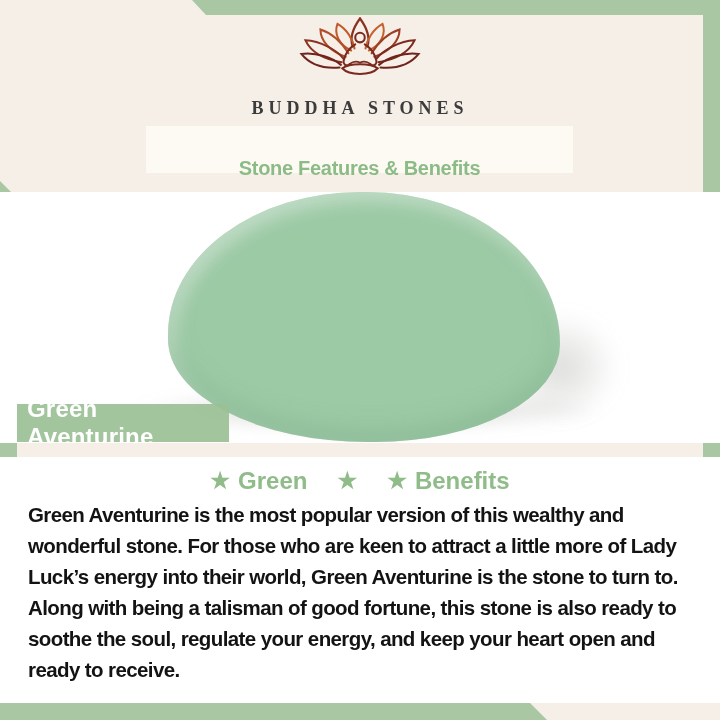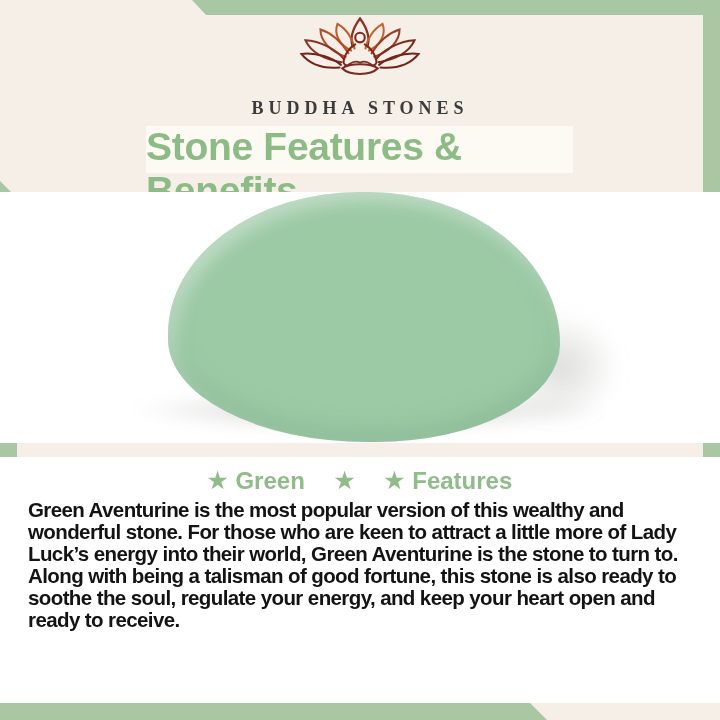--- a/index.html
+++ b/index.html
@@ -15,21 +15,21 @@
   
   .logo-wrap{left:0;top:14px;width:720px;text-align:center;}
   .logo-wrap svg{display:block;margin:0 auto;}
   .brand-name{left:0;top:98px;width:720px;text-align:center;
       font-family:"Liberation Serif",serif;font-size:18px;font-weight:600;
       letter-spacing:5px;color:#3b3b3b;}
 
   
   .title-band{left:146px;top:126px;width:427px;height:47px;background:#fdfaf4;
       display:flex;align-items:center;justify-content:center;}
-  .title-band .title{font-size:39px;font-weight:bold;color:#8cbb86;letter-spacing:-.3px;margin-top:38px;}
+  .title-band .title{font-size:20px;font-weight:bold;color:#8cbb86;letter-spacing:-.3px;margin-top:38px;}
 
   
   .photo-section{left:0;top:192px;width:720px;height:251px;background:#ffffff;overflow:hidden;}
   .stone-shadow{position:absolute;left:128px;top:196px;width:480px;height:44px;
       background:radial-gradient(ellipse at 50% 50%,rgba(110,112,104,.38),rgba(110,112,104,0) 70%);
       filter:blur(7px);}
   .stone-shadow2{position:absolute;left:500px;top:120px;width:120px;height:110px;
       background:radial-gradient(ellipse at 50% 50%,rgba(140,142,132,.30),rgba(140,142,132,0) 70%);
       filter:blur(9px);}
   .stone{position:absolute;left:168px;top:0px;width:392px;height:250px;
@@ -60,21 +60,21 @@
   .stone-label span{font-size:24px;font-weight:bold;color:#ffffff;letter-spacing:.2px;}
 
   
   .text-section{left:0;top:457px;width:720px;height:246px;background:#ffffff;}
   .benefits{position:absolute;left:0;top:10px;width:720px;display:flex;
       justify-content:center;gap:30px;}
   .benefit{display:flex;align-items:center;gap:8px;color:#8fbc88;
       font-size:24px;font-weight:bold;}
   .benefit .star{font-size:22px;line-height:1;}
   .description{position:absolute;left:28px;top:42px;width:666px;
-      font-size:20.5px;font-weight:bold;line-height:22px;color:#131313;
+      font-size:20.5px;font-weight:bold;line-height:31px;color:#131313;
       letter-spacing:-.6px;}
 </style>
 </head>
 <body>
 
 <div class="ribbon top-right"></div>
 <div class="ribbon bottom-left"></div>
 
 <div class="abs logo-wrap">
   <svg width="150" height="84" viewBox="0 0 220 120" fill="none" stroke-linecap="round">
@@ -104,30 +104,33 @@
 <div class="abs brand-name">BUDDHA STONES</div>
 
 <div class="abs title-band">
   <span class="title">Stone Features &amp; Benefits</span>
 </div>
 
 <div class="abs photo-section">
   <div class="stone-shadow"></div>
   <div class="stone-shadow2"></div>
   <div class="stone"></div>
+  <div class="stone-label">
+    <span>Green Aventurine</span>
+  </div>
 </div>
 
 <div class="abs text-section">
   <div class="benefits">
     <div class="benefit">
       <span class="star">★</span>
       <span>Green</span>
     </div>
     <div class="benefit">
       <span class="star">★</span>
     </div>
     <div class="benefit">
       <span class="star">★</span>
-      <span>Features</span>
+      <span>Benefits</span>
     </div>
   </div>
   <div class="description">Green Aventurine is the most popular version of this wealthy and wonderful stone. For those who are keen to attract a little more of Lady Luck’s energy into their world, Green Aventurine is the stone to turn to. Along with being a talisman of good fortune, this stone is also ready to soothe the soul, regulate your energy, and keep your heart open and ready to receive.</div>
 </div>
 
 </body></html>

